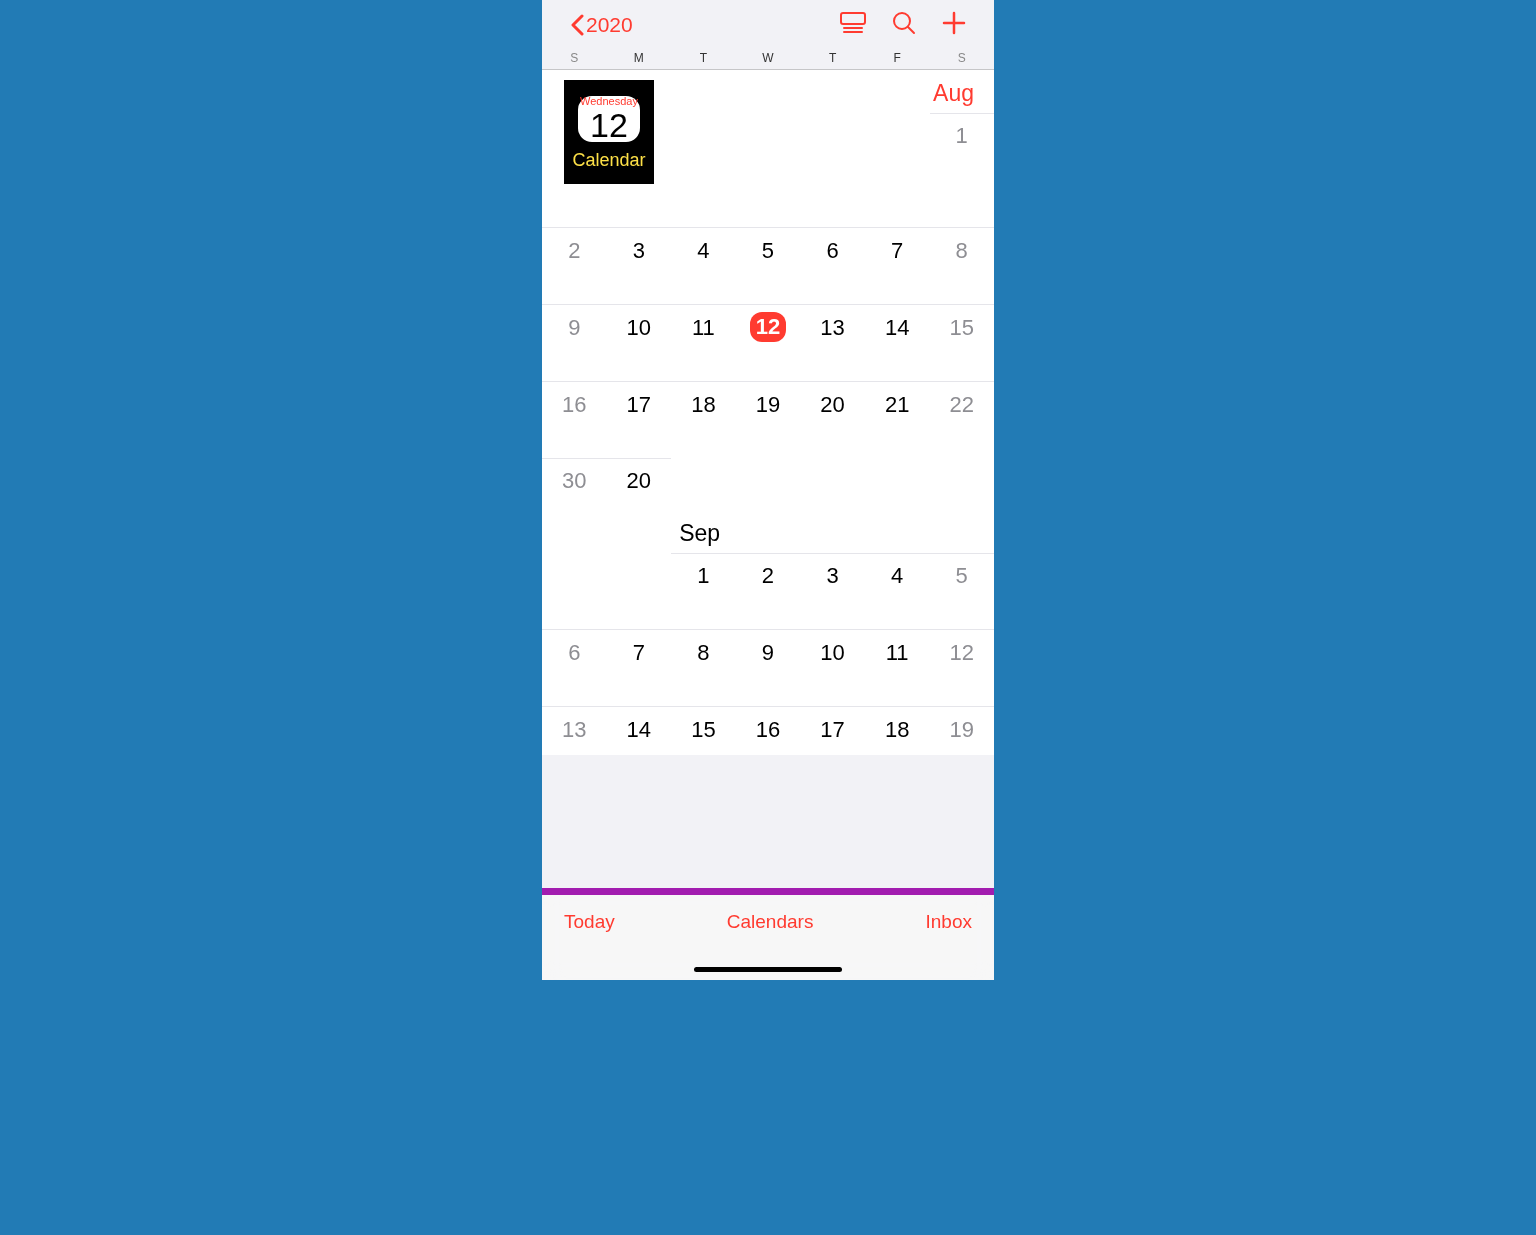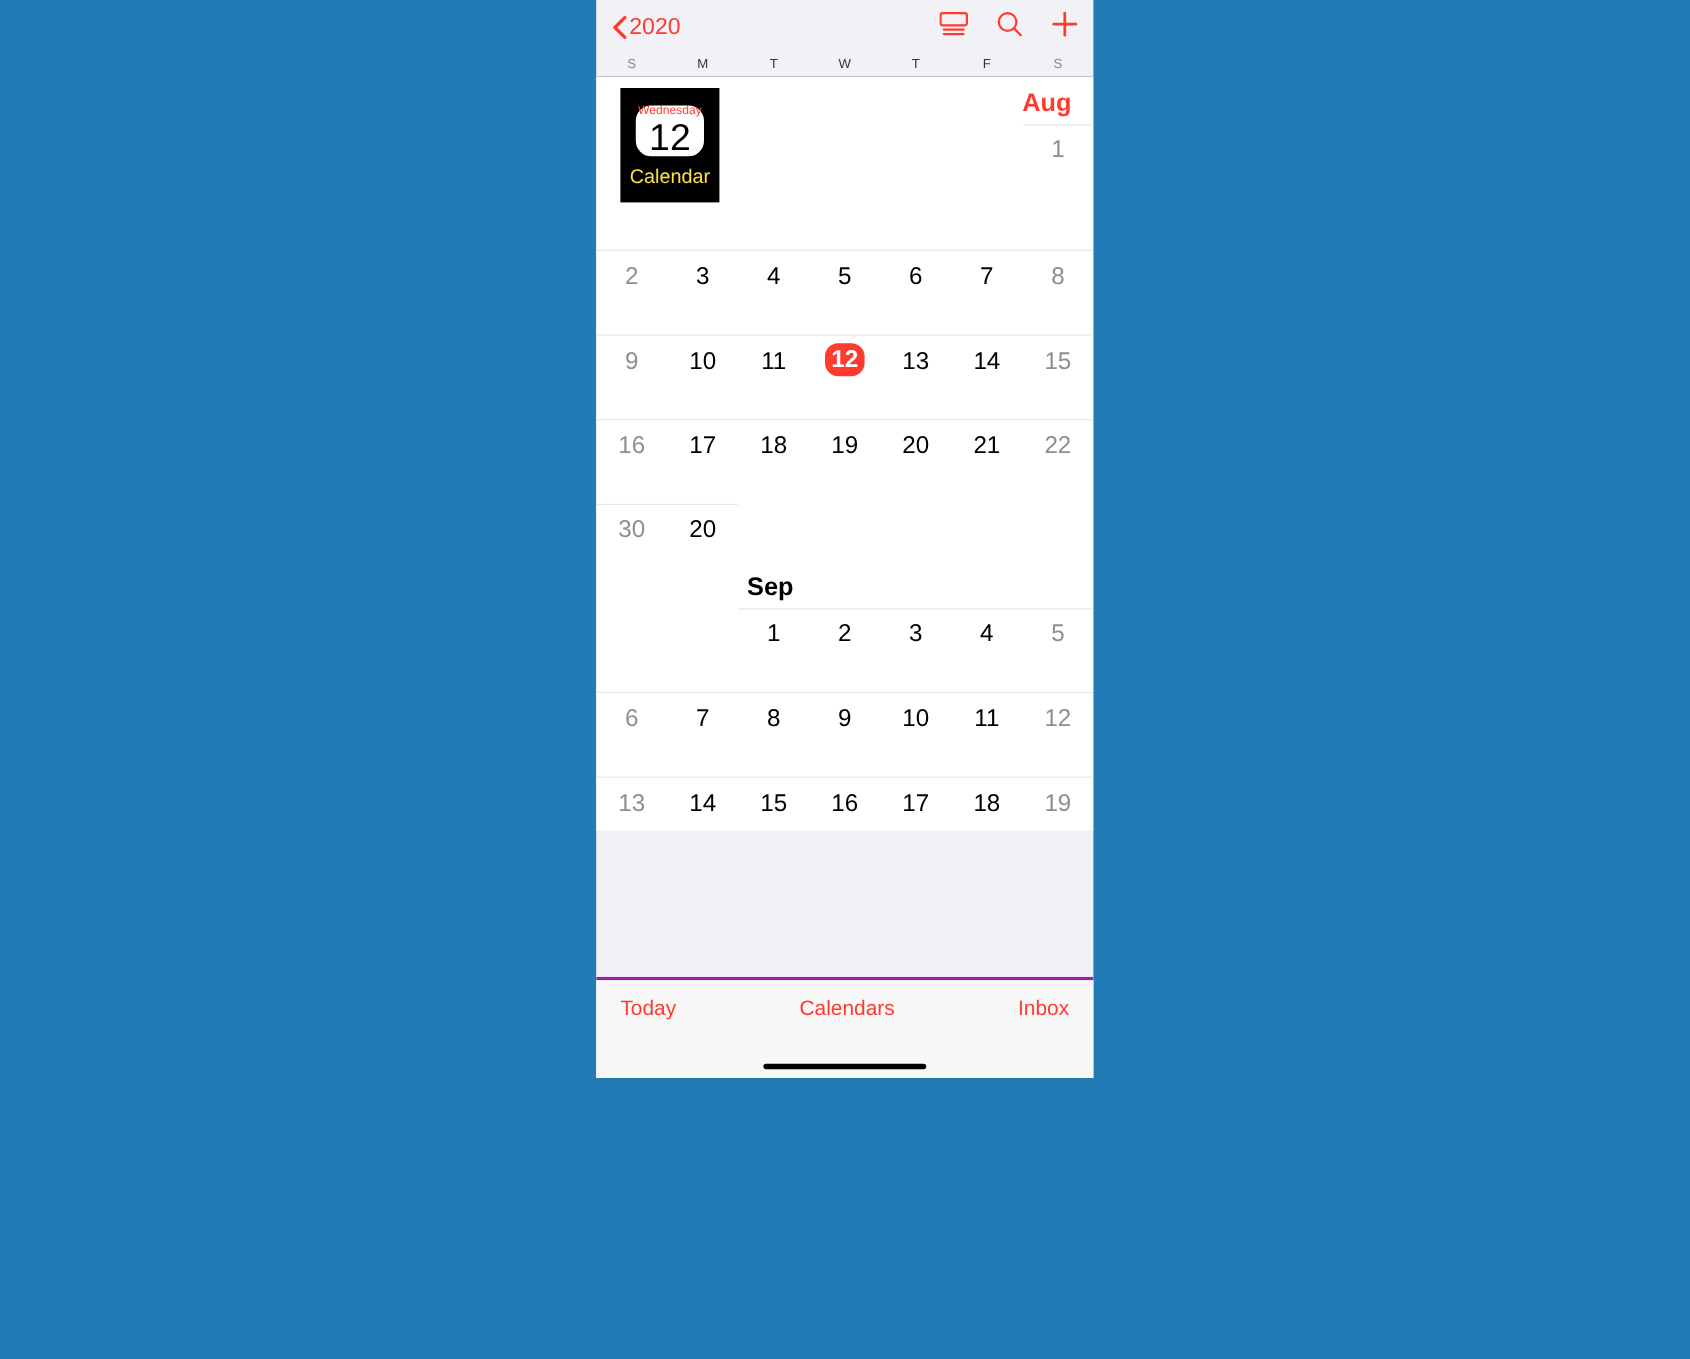--- a/index.html
+++ b/index.html
@@ -36,21 +36,21 @@
     .battery { display:flex; align-items:center; }
     .bat-body { width:26px; height:13px; border:1.5px solid #000; border-radius:3px; position:relative; }
     .bat-fill { position:absolute; left:1px; top:1px; bottom:1px; width:15px; background:#000; border-radius:1px; }
     .bat-tip { width:2px; height:5px; background:#000; border-radius:0 2px 2px 0; margin-left:1px; }
 
     .nav-bar {
       height: 49px;
       display: flex;
       justify-content: space-between;
       align-items: center;
-      padding: 0 14px;
+      padding: 0 28px;
     }
     .back-btn { display: flex; align-items: center; color: #ff3b30; font-size: 21px; font-weight: 400; cursor: pointer; }
     .chevron-left { width: 14px; height: 22px; margin-right: 2px; }
     .nav-right { display: flex; gap: 26px; align-items: center; }
     .nav-icon-btn { cursor: pointer; color: #ff3b30; }
 
     .weekday-row {
       display: grid;
       grid-template-columns: repeat(7, 1fr);
       font-size: 12px;
@@ -59,21 +59,21 @@
       color: #333;
     }
     .weekday-row .dim-day { color: #888; }
 
     .divider { height: 1px; background: #c6c6c8; }
     .scroll-area { background: #fff; position: relative; }
 
     .month-section { position: relative; }
     .month-label {
       font-size: 23px;
-      font-weight: 700;
+      font-weight: 400;
       padding: 10px 0 6px;
     }
     .week-row {
       display: grid;
       grid-template-columns: repeat(7, 1fr);
       border-top: 1px solid #e5e5ea;
     }
     .week-row.noborder { border-top: none; }
     .day-cell {
       height: 76px;
@@ -129,21 +129,21 @@
     }
     .cal-icon-day { font-size: 11px; color: #ff3b30; line-height: 1; margin-bottom: 1px; }
     .cal-icon-num { font-size: 34px; font-weight: 300; color: #000; line-height: 1; }
     .app-overlay-label { color: #fde047; font-size: 18px; margin-top: 8px; }
 
     .bottom-bar {
       position: absolute;
       left: 0; right: 0; bottom: 0;
       height: 92px;
       background: #f8f8f8cc;
-      border-top: 3px solid #a21caf;
+      border-top: 7px solid #a21caf;
       display: flex;
       justify-content: space-between;
       align-items: flex-start;
       padding: 16px 22px 0;
       backdrop-filter: blur(10px);
     }
     .bottom-btn { color: #ff3b30; font-size: 19px; cursor: pointer; }
     .home-ind { position: absolute; bottom: 8px; left: 50%; transform: translateX(-50%); width: 148px; height: 5px; background: #000; border-radius: 3px; }
 
     .mlabel-right { text-align: right; color: #ff3b30; padding-right: 20px; }

